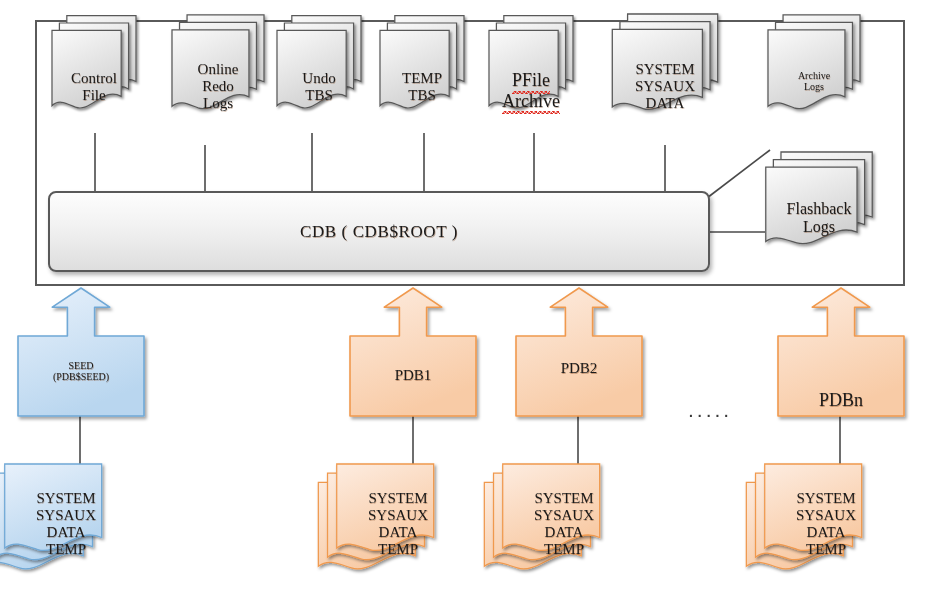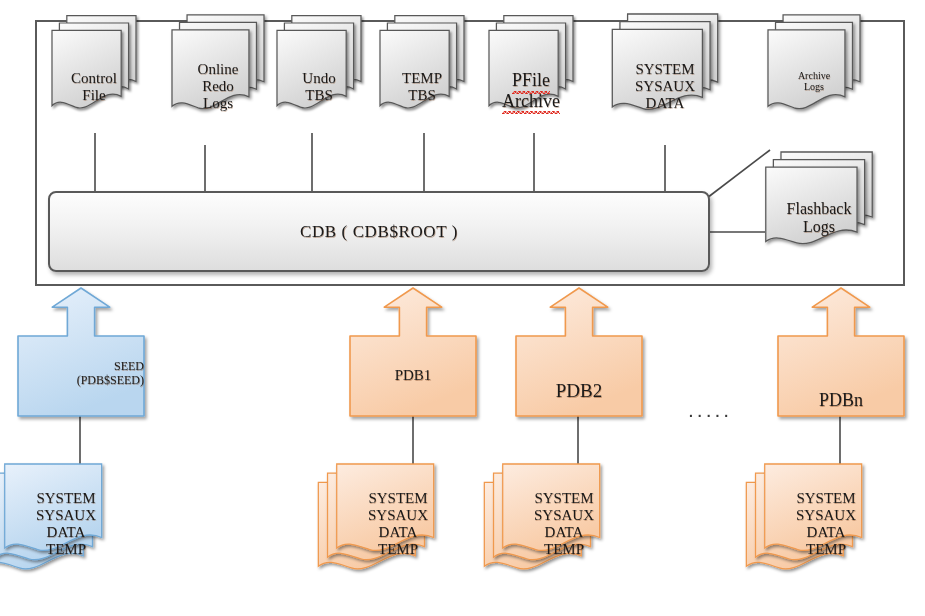--- a/index.html
+++ b/index.html
@@ -326,21 +326,21 @@
             <linearGradient id="pg8" x1="0" y1="0" x2="0.4" y2="1">
               <stop offset="0" stop-color="#e8f1fb"></stop>
               <stop offset="1" stop-color="#b9d6ef"></stop>
             </linearGradient>
             <filter id="pg8s" x="-25%" y="-25%" width="160%" height="160%">
               <feDropShadow dx="2" dy="2.5" stdDeviation="1.5" flood-color="#000" flood-opacity="0.35"></feDropShadow>
             </filter>
           </defs>
           <path d="M0,48 L49.391999999999996,48 L49.391999999999996,19.200000000000003 L34.272,19.200000000000003 L63,0 L91.72800000000001,19.200000000000003 L76.608,19.200000000000003 L76.608,48 L126,48 L126,128 L0,128 Z" fill="url(#pg8)" stroke="#6fa8d6" stroke-width="1.6" stroke-linejoin="round" filter="url(#pg8s)"></path>
         </svg>
-        <div class="pdblabel" style="font-size: 12px; top: 71.76px; text-align: right;">
+        <div class="pdblabel" style="font-size: 10px; top: 71.76px;">
           <span class="ln">SEED</span>
           <span class="ln">(PDB$SEED)</span>
         </div>
       </div>
       <div class="docstack" style="left: 8px; top: 464px; width: 116px; height: 112px;">
         <svg width="138" height="134" viewBox="0 0 138 134" style="position: absolute; left: -22px; top: 0px;">
           <defs>
             <linearGradient id="dg9" x1="0" y1="0" x2="0.45" y2="1">
               <stop offset="0" stop-color="#e8f1fb"></stop>
               <stop offset="1" stop-color="#b9d6ef"></stop>
@@ -417,21 +417,21 @@
             <linearGradient id="pg12" x1="0" y1="0" x2="0.4" y2="1">
               <stop offset="0" stop-color="#fdece0"></stop>
               <stop offset="1" stop-color="#f8cba6"></stop>
             </linearGradient>
             <filter id="pg12s" x="-25%" y="-25%" width="160%" height="160%">
               <feDropShadow dx="2" dy="2.5" stdDeviation="1.5" flood-color="#000" flood-opacity="0.35"></feDropShadow>
             </filter>
           </defs>
           <path d="M0,48 L49.391999999999996,48 L49.391999999999996,19.200000000000003 L34.272,19.200000000000003 L63,0 L91.72800000000001,19.200000000000003 L76.608,19.200000000000003 L76.608,48 L126,48 L126,128 L0,128 Z" fill="url(#pg12)" stroke="#f0994e" stroke-width="1.6" stroke-linejoin="round" filter="url(#pg12s)"></path>
         </svg>
-        <div class="pdblabel" style="font-size: 19px; top: 92px;">
+        <div class="pdblabel" style="font-size: 15px; top: 72px;">
           <span class="ln">PDB2</span>
         </div>
       </div>
       <div class="docstack" style="left: 506px; top: 464px; width: 116px; height: 112px;">
         <svg width="138" height="134" viewBox="0 0 138 134" style="position: absolute; left: -22px; top: 0px;">
           <defs>
             <linearGradient id="dg13" x1="0" y1="0" x2="0.45" y2="1">
               <stop offset="0" stop-color="#fdece0"></stop>
               <stop offset="1" stop-color="#f8cba6"></stop>
             </linearGradient>

